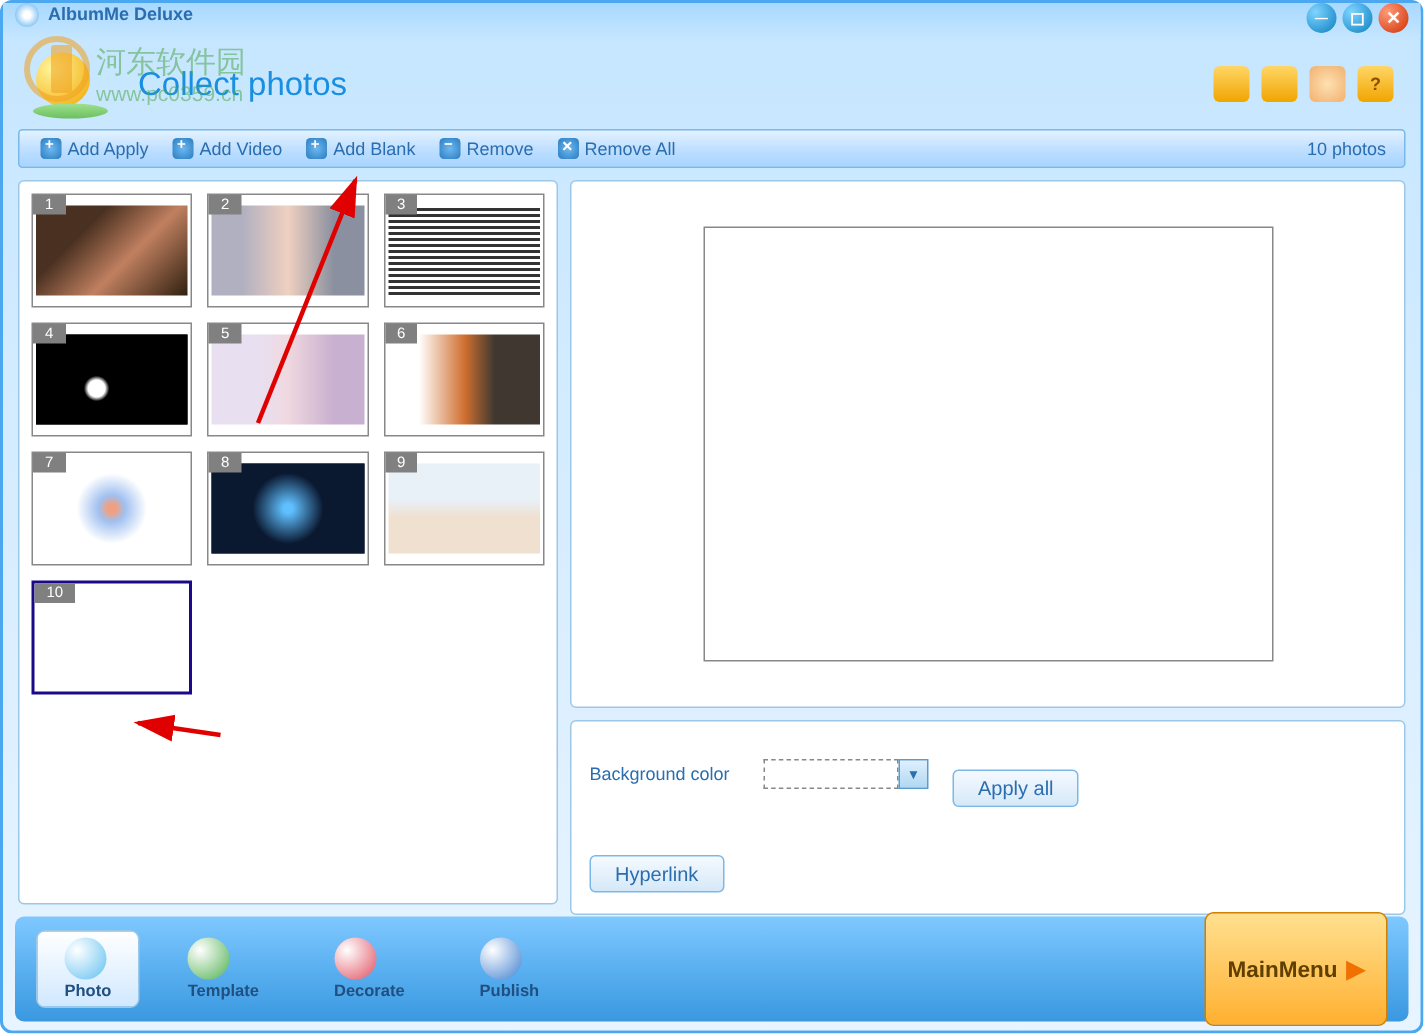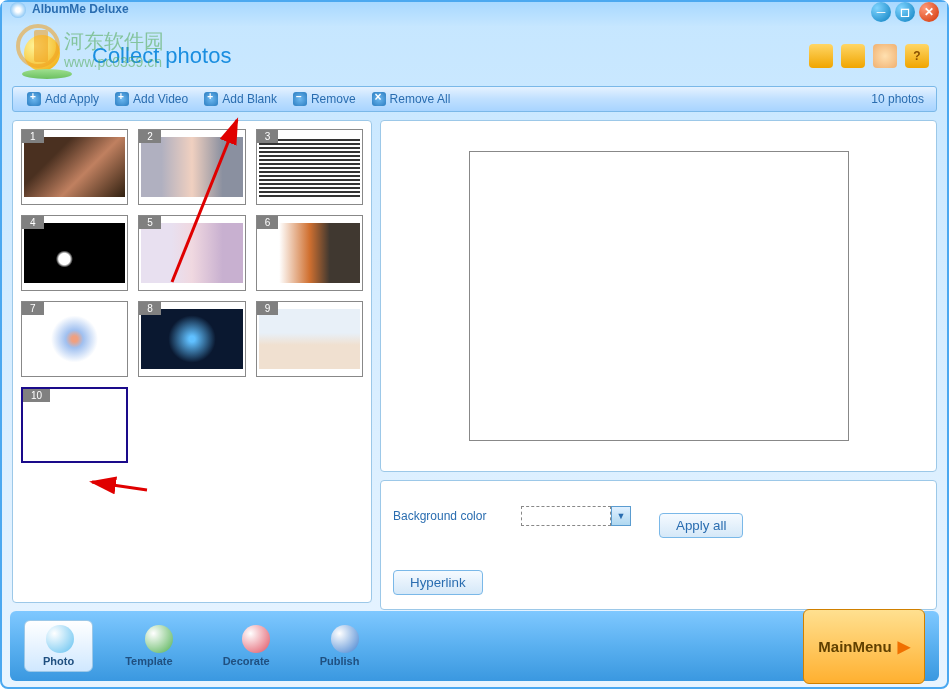--- a/index.html
+++ b/index.html
@@ -61,29 +61,29 @@
 .img7 { background: #fff radial-gradient(circle at 50% 50%, #f0a080 5%, #a0c0f0 15%, #fff 40%); }
 .img8 { background: #0a1830 radial-gradient(circle at 50% 50%, #60c0ff 5%, #0a1830 40%); }
 .img9 { background: linear-gradient(to bottom, #e8f0f8 40%, #f0e0d0 60%); }
 .img10 { background: #fff; }
 
 .right-col { flex: 1; display: flex; flex-direction: column; gap: 8px; }
 .preview-panel { flex: 1; background: #fff; border: 1px solid #9cc8e8; border-radius: 4px; padding: 30px; display: flex; align-items: flex-start; justify-content: center; }
 .preview-box { width: 380px; height: 290px; border: 1px solid #888; background: #fff; }
 
 .props-panel { background: #fff; border: 1px solid #9cc8e8; border-radius: 4px; padding: 12px; height: 130px; }
-.prop-row { display: flex; align-items: center; gap: 28px; margin-bottom: 12px; }
+.prop-row { display: flex; align-items: center; gap: 16px; margin-bottom: 12px; }
 .prop-label { color: #2a6db0; min-width: 100px; }
 .color-select { display: flex; }
 .color-swatch { width: 90px; height: 20px; border: 1px dashed #888; background: #fff; }
 .color-dd { width: 20px; height: 20px; border: 1px solid #5a9cd0; background: linear-gradient(to bottom, #e0f0ff, #b0d8f0); display: flex; align-items: center; justify-content: center; cursor: pointer; color: #2a6db0; font-size: 9px; }
 .btn { padding: 4px 16px; border: 1px solid #7ab8e8; background: linear-gradient(to bottom, #f5faff, #d5e8f8); color: #2a6db0; border-radius: 4px; cursor: pointer; margin-top: 20px; }
 
 .bottom-nav { height: 70px; margin: 0 8px 6px; background: linear-gradient(to bottom, #7fc8ff 0%, #5ab0f0 50%, #3a98e0 100%); border-radius: 6px; display: flex; align-items: center; padding: 6px 14px; gap: 14px; }
-.nav-item { display: flex; flex-direction: column; align-items: flex-end; gap: 2px; padding: 4px 18px; border-radius: 6px; cursor: pointer; color: #205080; font-size: 11px; font-weight: bold; }
+.nav-item { display: flex; flex-direction: column; align-items: flex-start; gap: 2px; padding: 4px 18px; border-radius: 6px; cursor: pointer; color: #205080; font-size: 11px; font-weight: bold; }
 .nav-item.active { background: linear-gradient(to bottom, #fff, #d0e8ff); border: 1px solid #9cc8e8; }
 .nav-icon { width: 28px; height: 28px; border-radius: 50%; }
 .ni-photo { background: radial-gradient(circle at 30% 30%, #fff, #60c0f0); }
 .ni-template { background: radial-gradient(circle at 30% 30%, #fff, #50b050); }
 .ni-decorate { background: radial-gradient(circle at 30% 30%, #fff, #e05060); }
 .ni-publish { background: radial-gradient(circle at 30% 30%, #fff, #4080d0); }
 .main-menu-btn { margin-left: auto; padding: 27px 14px; background: linear-gradient(to bottom, #ffe090, #ffb030); border: 1px solid #d08000; border-radius: 6px; color: #604000; font-weight: bold; font-size: 15px; cursor: pointer; display: flex; align-items: center; gap: 6px; }
 .mm-arrow { color: #f07000; font-size: 16px; }
 
 .arrow-annotation { position: absolute; pointer-events: none; z-index: 20; }

